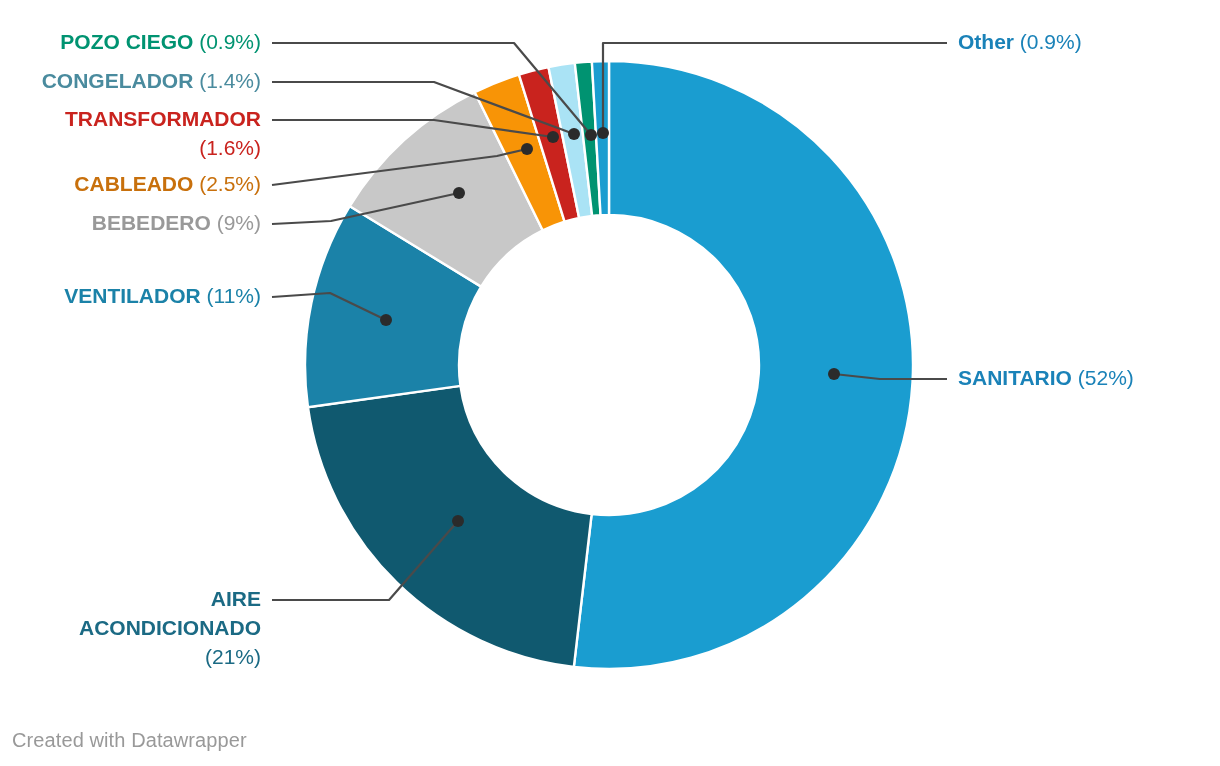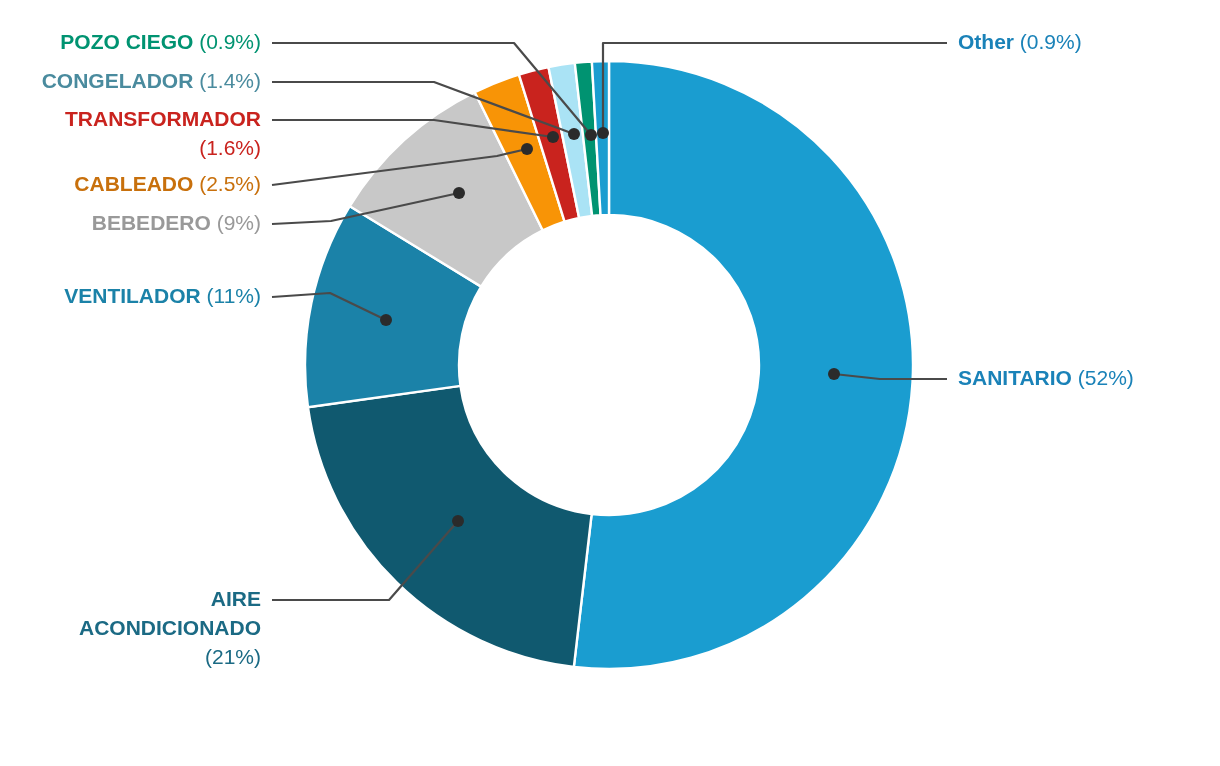--- a/index.html
+++ b/index.html
@@ -82,13 +82,14 @@
         <text x="261" y="297" text-anchor="end" class="lbl"><tspan class="nm" fill="#1b82a8">VENTILADOR</tspan><tspan class="pc" fill="#1b82a8"> (11%)</tspan></text>
         <text x="261" y="224" text-anchor="end" class="lbl"><tspan class="nm" fill="#999999">BEBEDERO</tspan><tspan class="pc" fill="#999999"> (9%)</tspan></text>
         <text x="261" y="185" text-anchor="end" class="lbl"><tspan class="nm" fill="#c8700c">CABLEADO</tspan><tspan class="pc" fill="#c8700c"> (2.5%)</tspan></text>
         <text x="261" y="120" text-anchor="end" class="lbl"><tspan class="nm" fill="#c9231e">TRANSFORMADOR</tspan></text>
         <text x="261" y="149" text-anchor="end" class="lbl"><tspan class="pc" fill="#c9231e">(1.6%)</tspan></text>
         <text x="261" y="82" text-anchor="end" class="lbl"><tspan class="nm" fill="#4a8b9e">CONGELADOR</tspan><tspan class="pc" fill="#4a8b9e"> (1.4%)</tspan></text>
         <text x="261" y="43" text-anchor="end" class="lbl"><tspan class="nm" fill="#009371">POZO CIEGO</tspan><tspan class="pc" fill="#009371"> (0.9%)</tspan></text>
         <text x="958" y="43" text-anchor="start" class="lbl"><tspan class="nm" fill="#1a82b8">Other</tspan><tspan class="pc" fill="#1a82b8"> (0.9%)</tspan></text>
       </g>
   </svg>
+  <div class="footer">Created with Datawrapper</div>
 </div>
 
 </body></html>

